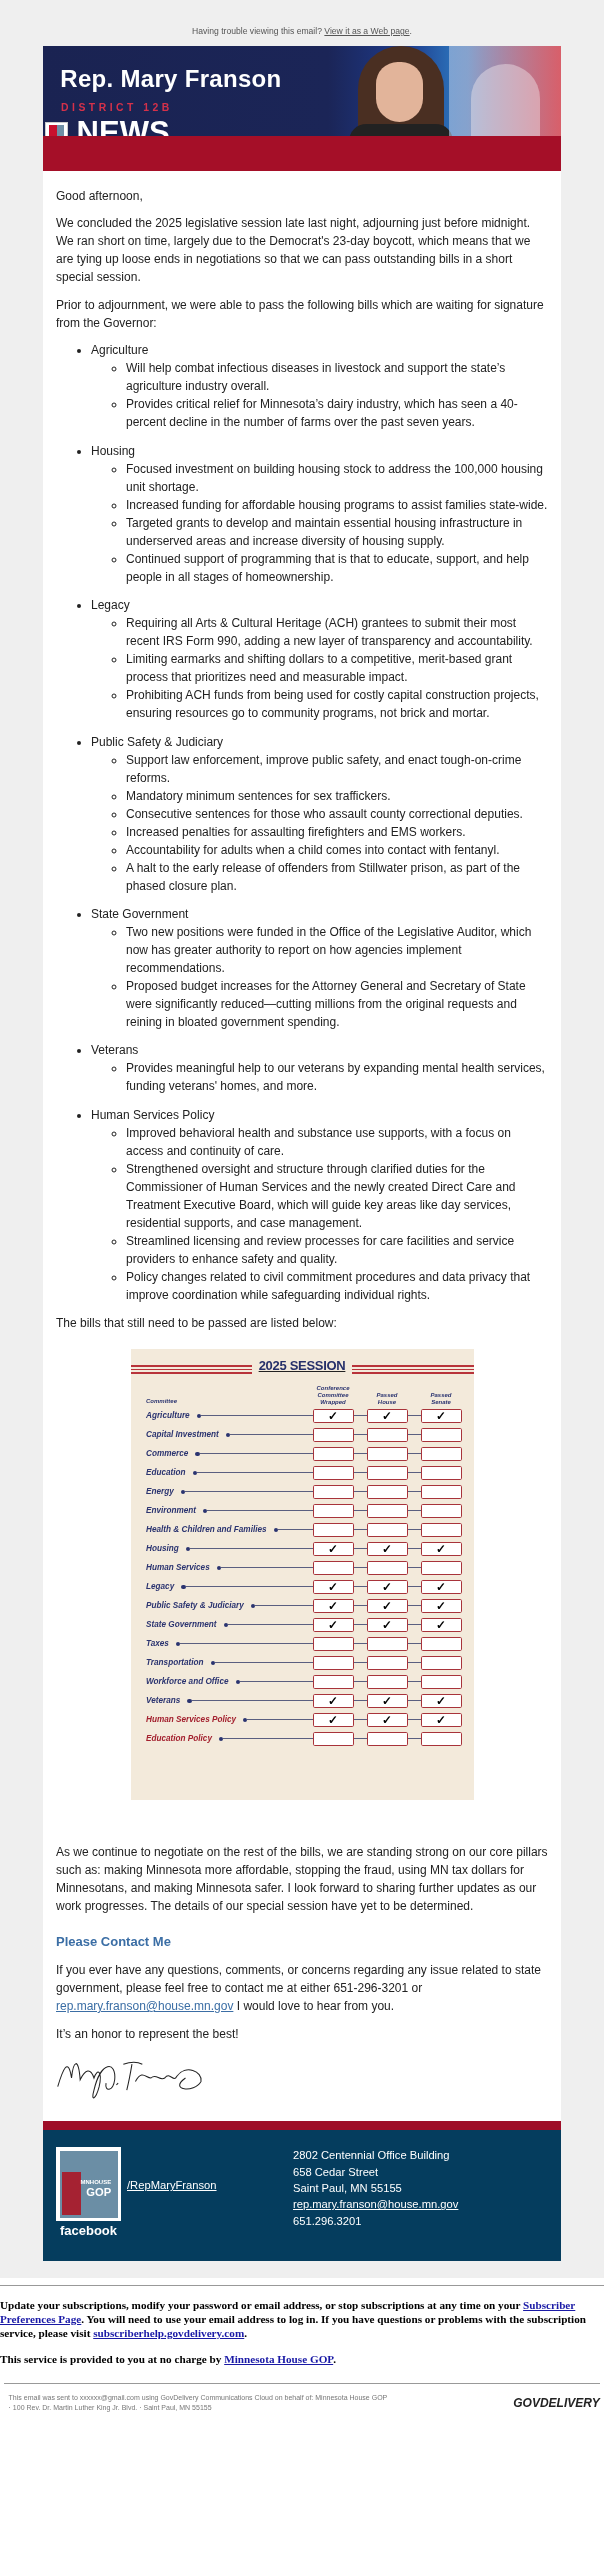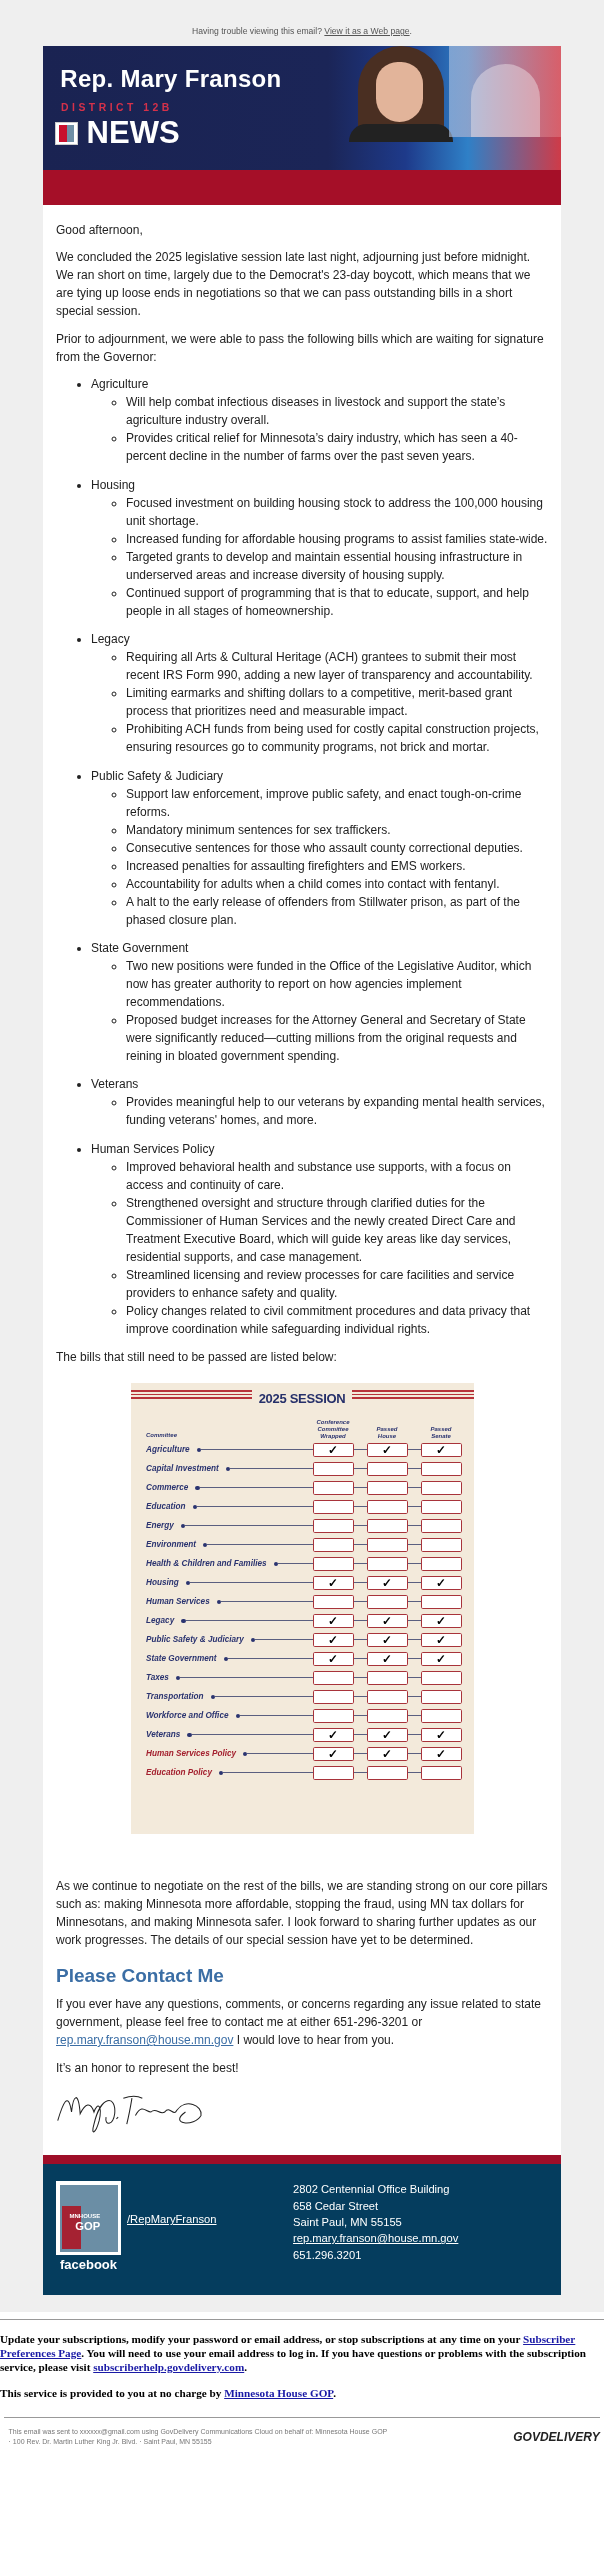--- a/index.html
+++ b/index.html
@@ -4,73 +4,73 @@
 <style>
   * { box-sizing: border-box; }
   html, body { margin: 0; padding: 0; }
   body { width: 604px; background: #ffffff; font-family: "Liberation Sans", sans-serif; color: #222; }
   .gray-wrap { background: #efefef; padding: 26px 0 17.3px 0; }
   .top-note { text-align: center; font-size: 8.6px; color: #555; margin-bottom: 10.4px; }
   .top-note a { color: #555; text-decoration: underline; }
   .container { width: 518px; margin: 0 auto; background: #ffffff; }
 
   
-  .banner { position: relative; height: 159px; background: linear-gradient(90deg, #1a2352 0%, #1b2557 55%, #1e3a8a 70%, #2f80c7 82%, #cf3b48 100%); overflow: hidden; }
+  .banner { position: relative; height: 125px; background: linear-gradient(90deg, #1a2352 0%, #1b2557 55%, #1e3a8a 70%, #2f80c7 82%, #cf3b48 100%); overflow: hidden; }
   .banner .red-strip { position: absolute; left: 0; right: 0; bottom: 0; height: 35px; background: #a50f28; }
   .banner .title { position: absolute; left: 17.3px; top: 19px; color: #fff; font-weight: bold; font-size: 24px; letter-spacing: 0.3px; }
   .banner .district { position: absolute; left: 18px; top: 56px; color: #d5314a; font-weight: bold; font-size: 10.4px; letter-spacing: 3.5px; }
-  .banner .news { position: absolute; left: 12px; top: 69px; color: #fff; font-weight: bold; font-size: 31px; display: flex; align-items: center; }
+  .banner .news { position: absolute; left: 2px; top: 69px; color: #fff; font-weight: bold; font-size: 31px; display: flex; align-items: center; }
   .banner .news .logo-box { width: 23px; height: 23px; background: #fff; margin-right: 8.6px; position: relative; border: 0.9px solid #ccc; }
   .banner .news .logo-box::before { content: ""; position: absolute; left: 2.6px; top: 2.6px; width: 8.6px; height: 16.4px; background: #c8102e; }
   .banner .news .logo-box::after { content: ""; position: absolute; right: 2.6px; top: 2.6px; width: 7.8px; height: 16.4px; background: #6f8fa6; }
   .portrait { position: absolute; left: 302px; top: 0; width: 112px; height: 91px; }
   .portrait .hair { position: absolute; left: 13px; top: 0; width: 86px; height: 91px; background: #4a2f22; border-radius: 43px 43px 8.6px 8.6px; }
   .portrait .face { position: absolute; left: 31px; top: 15.5px; width: 47px; height: 60px; background: #e2b49a; border-radius: 24px 24px 26px 26px; }
   .portrait .shoulder { position: absolute; left: 4.3px; top: 78px; width: 104px; height: 17.3px; background: #222; border-radius: 17.3px 17.3px 0 0; }
   .capitol { position: absolute; left: 406px; top: 0; width: 112px; height: 91px; background: linear-gradient(90deg, rgba(180,200,230,0.6), rgba(220,110,120,0.7)); }
   .capitol .dome { position: absolute; left: 21.6px; top: 17.3px; width: 69px; height: 73px; background: rgba(240,230,235,0.45); border-radius: 35px 35px 0 0; }
 
   
   .content { padding: 15.5px 13px 8.6px 13px; font-size: 12px; line-height: 18px; color: #222; }
   .content p { margin: 0 0 9.5px 0; }
   .content ul.topics { margin: 0 0 9.5px 0; padding-left: 35px; list-style: disc; }
   .content ul.topics > li { margin-bottom: 10.4px; }
   .content ul.sub { margin: 0; padding-left: 35px; list-style: circle; }
 
   
   .session-wrap { display: flex; justify-content: center; margin: 17.3px 0 43px 0; }
   .session { width: 343px; background: #f3eadb; padding: 7px 0 52px 0; }
-  .session-head { display: flex; align-items: flex-start; height: 19px; }
+  .session-head { display: flex; align-items: flex-end; height: 19px; text-decoration: underline; }
   .stripes { flex: 1; height: 10.4px; background: repeating-linear-gradient(180deg, #b8333a 0 1.7px, #f3eadb 1.7px 3.5px); }
   .session-title { font-weight: bold; color: #26306a; font-size: 13px; padding: 0 7px; letter-spacing: -0.3px; }
   .col-heads { display: flex; align-items: flex-end; height: 31px; padding: 0 12px 0 15.5px; font-style: italic; font-weight: bold; color: #2b3470; font-size: 6px; line-height: 7px; }
   .col-heads .ch-committee { flex: 1; font-size: 6px; padding-bottom: 1.7px; }
   .col-heads .ch { width: 41px; text-align: center; margin-left: 13px; }
   .col-heads .ch:first-of-type { margin-left: 0; }
   .row { display: flex; align-items: center; height: 19px; padding: 0 12px 0 15.5px; position: relative; }
   .row .label { font-style: italic; font-weight: bold; font-size: 8.2px; color: #2b3470; white-space: nowrap; display: flex; align-items: center; flex: 1; }
   .row .label.red { color: #a3202e; }
   .row .label .dot { width: 4.3px; height: 4.3px; background: #2b3470; border-radius: 50%; margin-left: 7px; flex-shrink: 0; }
   .row .label .line { flex: 1; height: 0.9px; background: #5a5f80; }
   .row .box { width: 41px; height: 14px; border: 1.3px solid #a8333a; background: #fff; border-radius: 1.7px; display: flex; align-items: center; justify-content: center; font-size: 12px; font-weight: bold; color: #000; line-height: 1; }
   .row .conn { width: 13px; height: 0.9px; background: #5a5f80; }
 
-  .content h2 { color: #3b6ea5; font-size: 19px; margin: 17.3px 0 10.4px 0; font-weight: bold; }
+  .content h2 { color: #3b6ea5; font-size: 13px; margin: 17.3px 0 10.4px 0; font-weight: bold; }
   .content a.mail { color: #3b6ea5; text-decoration: underline; }
   .signature { height: 52px; margin: 5.2px 0 8.6px 0; }
 
   
   .footer-red { height: 8.6px; background: #9e0e28; }
   .footer-dark { background: #053d5e; padding: 17.3px 13px 21.6px 13px; display: flex; color: #fff; font-size: 11.2px; line-height: 16.4px; }
   .fb-col { display: flex; width: 224px; }
   .fb-logo { width: 65px; display: flex; flex-direction: column; align-items: center; }
   .fb-logo .square { width: 65px; height: 74px; background: #fff; padding: 3.5px; }
   .fb-logo .square .inner { width: 100%; height: 100%; background: #6b8ea5; position: relative; }
   .fb-logo .square .inner .red { position: absolute; left: 2.6px; bottom: 2.6px; width: 19px; height: 43px; background: #a52232; }
-  .fb-logo .square .inner .txt { position: absolute; left: 10px; top: 28px; font-size: 6px; font-weight: bold; color: #fff; line-height: 7.8px; text-align: right; }
+  .fb-logo .square .inner .txt { position: absolute; left: 21px; top: 28px; font-size: 6px; font-weight: bold; color: #fff; line-height: 7.8px; text-align: right; }
   .fb-logo .square .inner .txt b { display: block; font-size: 11.2px; line-height: 12px; }
   .fb-logo .fb-word { font-weight: bold; font-size: 13px; margin-top: 1.7px; color: #fff; }
   .fb-link { color: #fff; margin-left: 6px; margin-top: 30px; font-size: 11.2px; }
   .addr-col { margin-left: 13px; }
   .addr-col a { color: #fff; text-decoration: underline; }
 
   
   .gd { background: #fff; }
   .gd hr { border: none; border-top: 0.9px solid #999; margin: 7px 0 0 0; }
   .gd .gd-text { font-family: "Liberation Serif", serif; font-size: 11.2px; line-height: 14px; color: #000; padding: 12px 0 0 0; }

